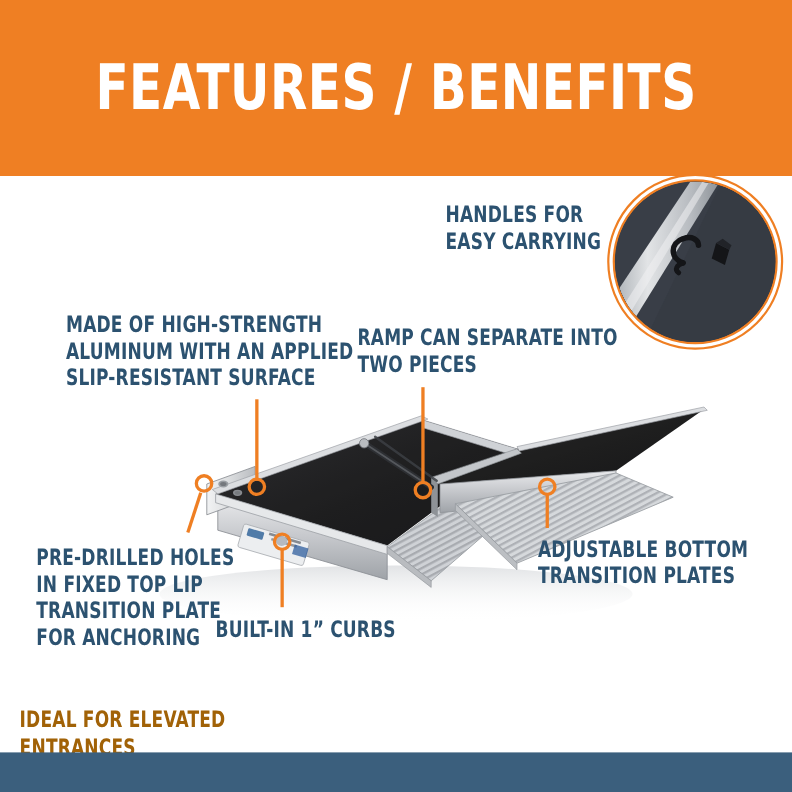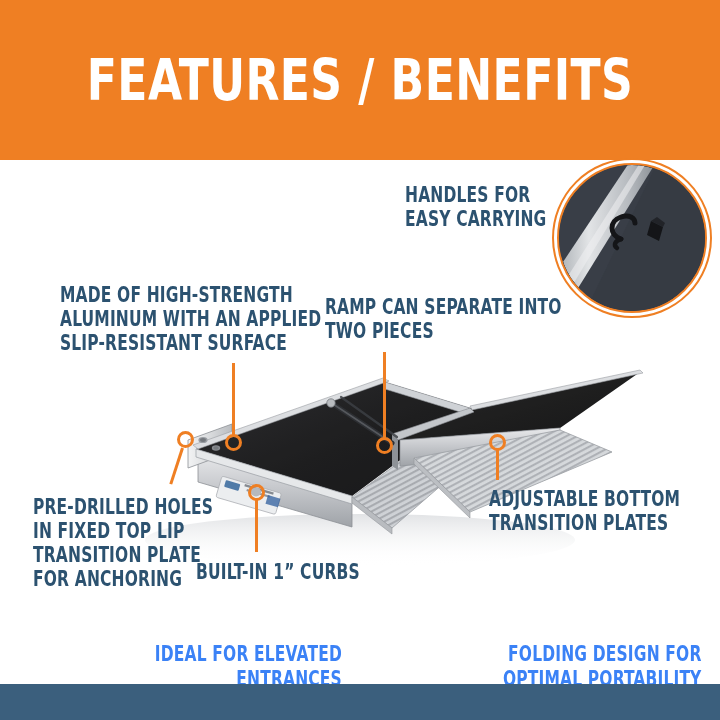--- a/index.html
+++ b/index.html
@@ -67,22 +67,22 @@
 
   
   #benefits {
     position: absolute;
     left: 0; top: 617px;
     width: 720px;
     display: flex;
   }
   .benefit {
     flex: 1 1 0;
-    text-align: right;
-    color: #3b82f6;
+    text-align: left;
+    color: #a16207;
     font-family: "Liberation Sans Narrow", "DejaVu Sans Condensed", "Liberation Sans", sans-serif;
     font-weight: 700;
     font-size: 20.5px;
     line-height: 25px;
     letter-spacing: 0.2px;
     white-space: pre-line;
   }
   .benefit span {
     display: inline-block;
     transform: scaleX(0.84);
@@ -312,21 +312,17 @@
   <div class="callout left-anchor" id="callout-curbs">BUILT-IN 1” CURBS</div>
 
   <div class="callout left-anchor" id="callout-adjustable">ADJUSTABLE BOTTOM
 TRANSITION PLATES</div>
 
   <div id="benefits">
     <div class="benefit">
       <span>IDEAL FOR ELEVATED
 ENTRANCES</span>
     </div>
-    <div class="benefit">
-      <span>FOLDING DESIGN FOR
-OPTIMAL PORTABILITY</span>
-    </div>
   </div>
 
   <div id="footer-bar"></div>
 
 </div>
 
 </body></html>

